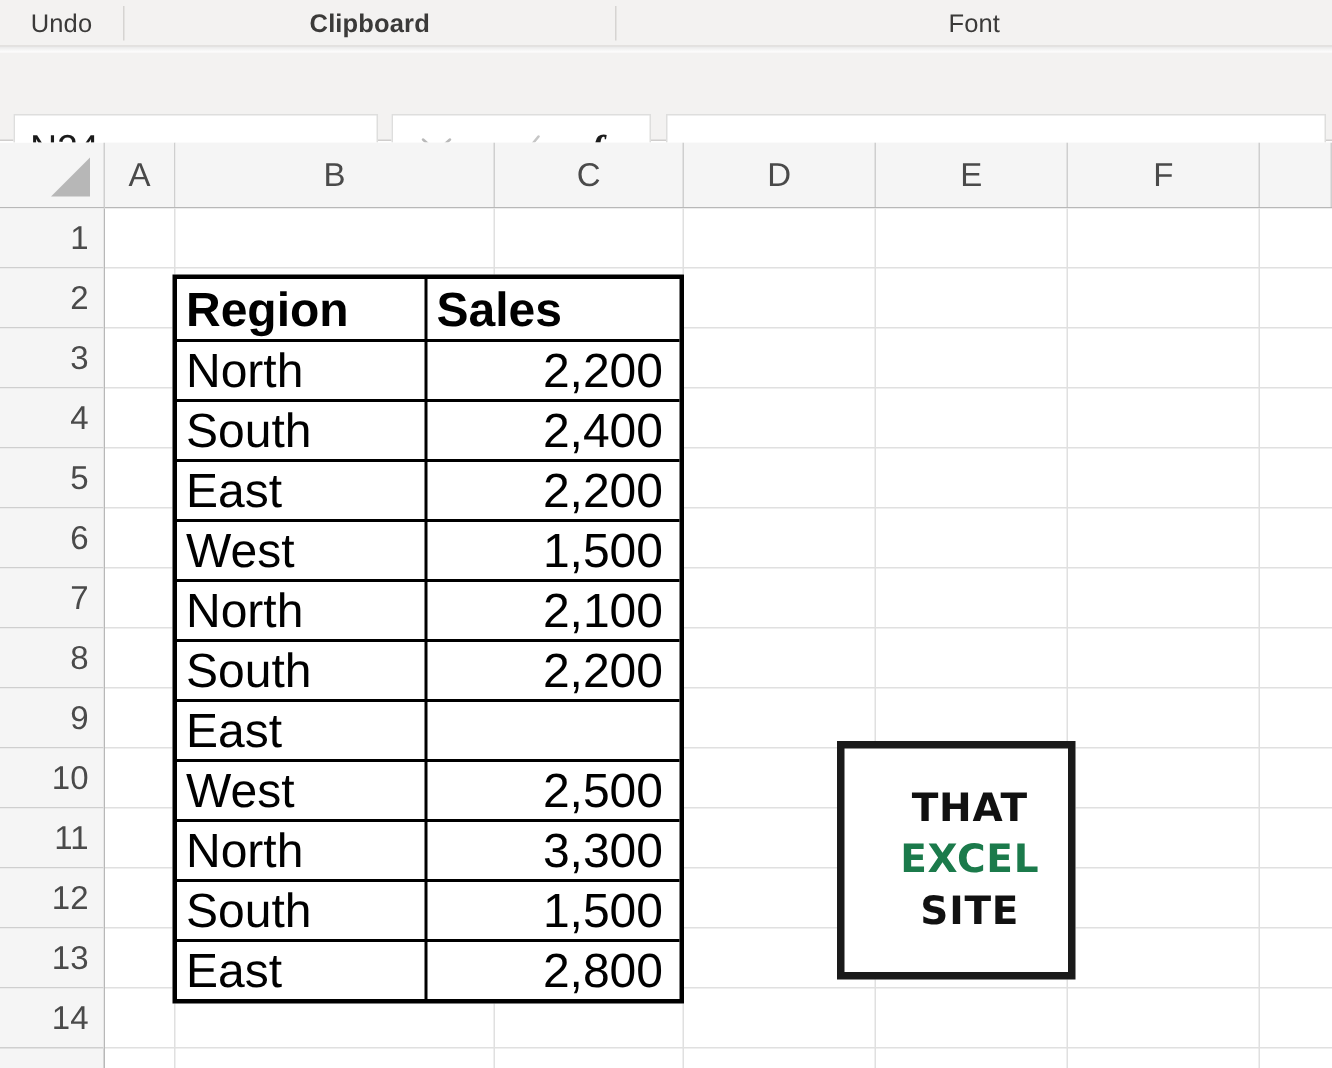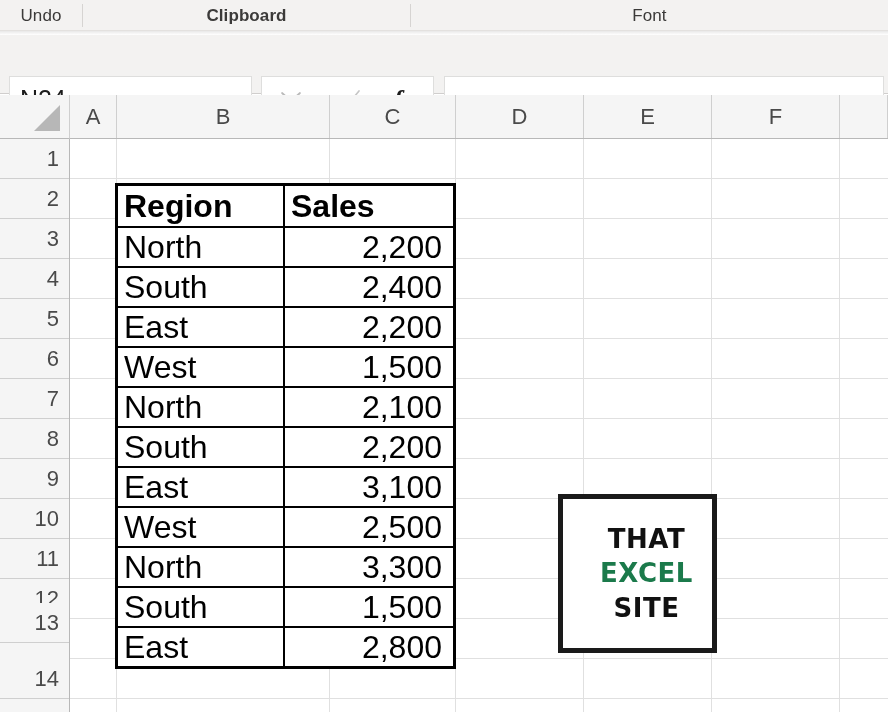--- a/index.html
+++ b/index.html
@@ -392,21 +392,21 @@
         </div>
       <div class="rowhead" style="top:360px;">
         <span>10</span>
         </div>
       <div class="rowhead" style="top:400px;">
         <span>11</span>
         </div>
       <div class="rowhead" style="top:440px;">
         <span>12</span>
         </div>
-      <div class="rowhead" style="top:464px;">
+      <div class="rowhead" style="top:480px;">
         <span>13</span>
         </div>
       <div class="rowhead" style="top:520px;">
         <span>14</span>
         </div>
     </div>
 
     <div class="cells">
       <div class="gline-v" style="left:46px;"></div>
       <div class="gline-v" style="left:259px;"></div>
@@ -457,21 +457,20 @@
     <div class="xl-row">
       <div class="xl-cell region">North</div>
       <div class="xl-cell sales">2,100</div>
     </div>
     <div class="xl-row">
       <div class="xl-cell region">South</div>
       <div class="xl-cell sales">2,200</div>
     </div>
     <div class="xl-row">
       <div class="xl-cell region">East</div>
-      <div class="xl-cell sales">3,100</div>
     </div>
     <div class="xl-row">
       <div class="xl-cell region">West</div>
       <div class="xl-cell sales">2,500</div>
     </div>
     <div class="xl-row">
       <div class="xl-cell region">North</div>
       <div class="xl-cell sales">3,300</div>
     </div>
     <div class="xl-row">

